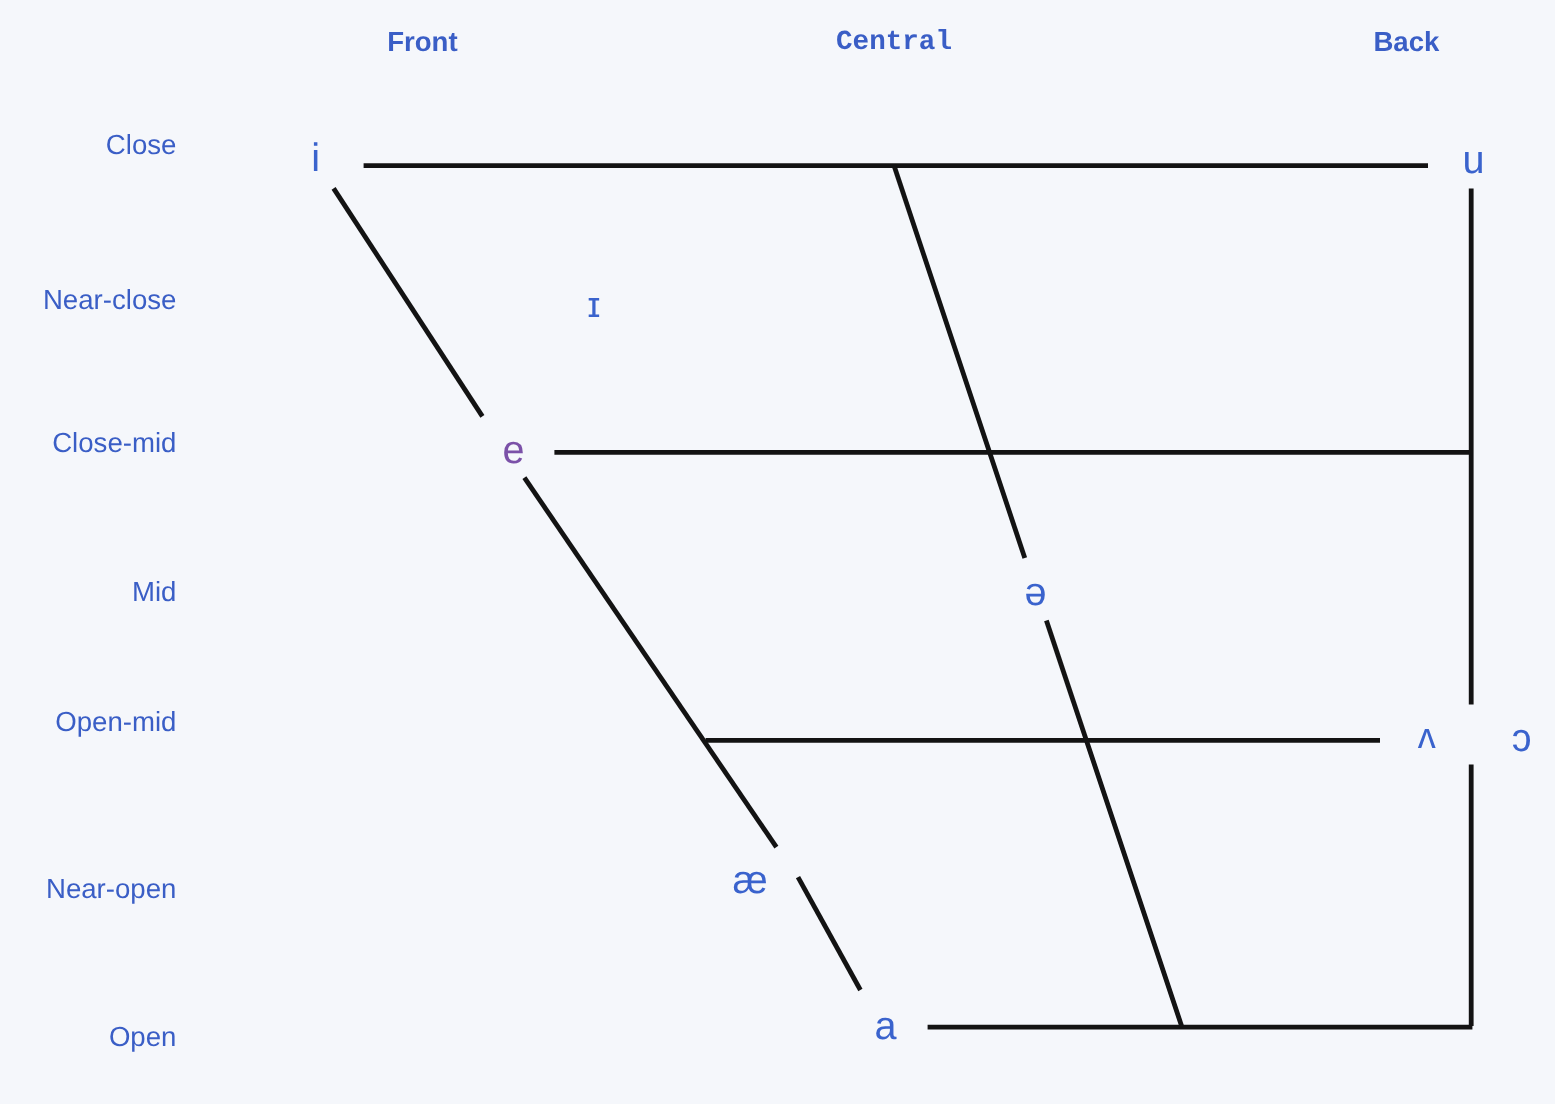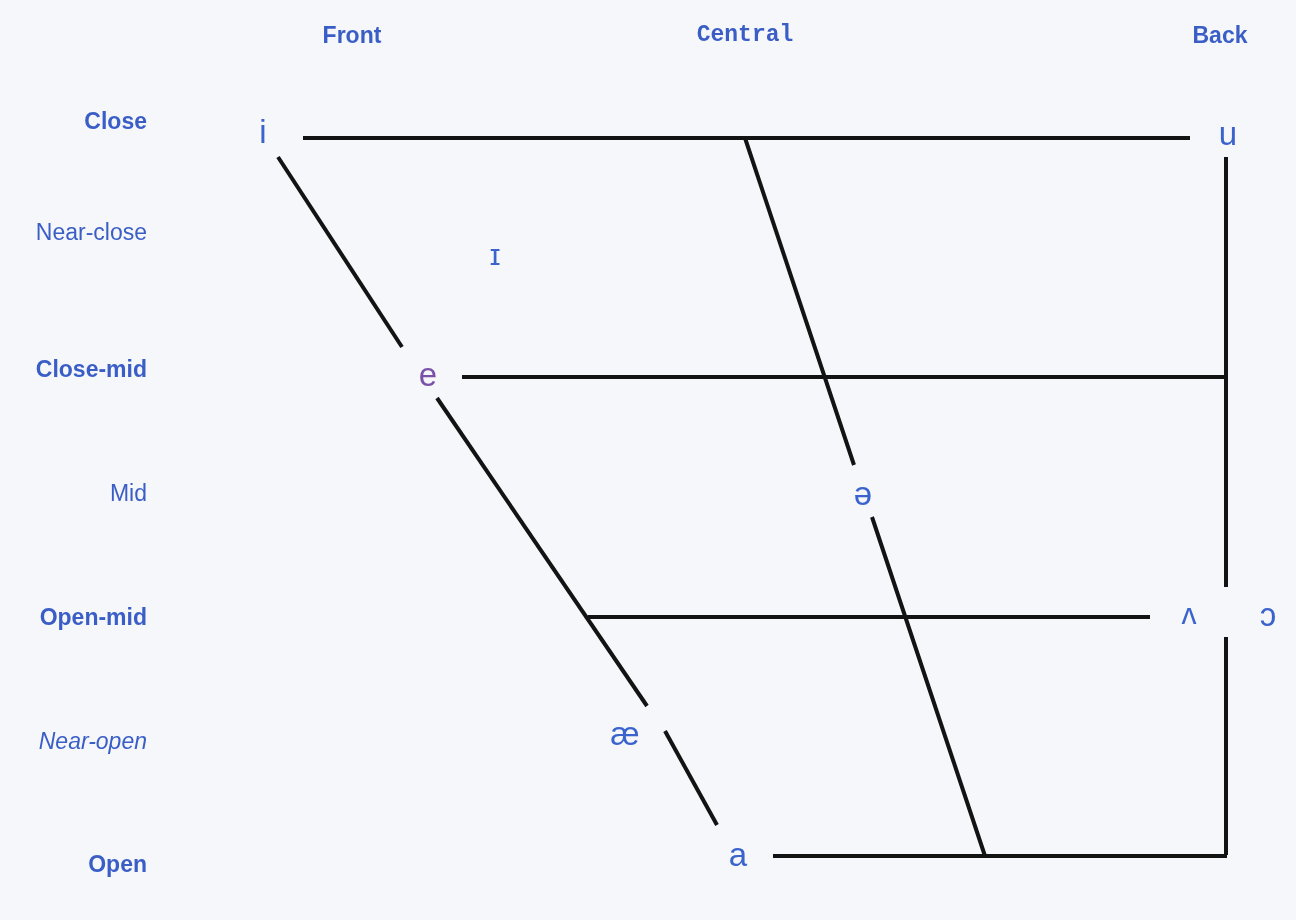--- a/index.html
+++ b/index.html
@@ -26,21 +26,21 @@
     white-space:nowrap;
   }
   .row-label{
     position:absolute;
     right:1149px;               
     transform:translateY(-50%);
     font-size:23px;
     color:var(--label-blue);
     white-space:nowrap;
   }
-  .row-label.bold{font-weight:700;}
+  .row-label.bold{font-weight:400;}
   .vowel{
     position:absolute;
     transform:translate(-50%,-50%);
     font-size:33px;
     color:var(--vowel-blue);
     line-height:1;
     cursor:pointer;
     white-space:nowrap;
   }
   .vowel.selected{color:var(--selected-purple);}
@@ -68,28 +68,28 @@
       <line x1="437" y1="398" x2="647" y2="706"></line>
       <line x1="665" y1="731" x2="717" y2="825"></line>
 
       <line x1="745" y1="138" x2="854" y2="465"></line>
       <line x1="872" y1="517" x2="985" y2="856"></line>
     </g>
   </svg>
 
   <div class="col-header" style="left:352px;top:35px;">Front</div>
   <div class="col-header" style="left:745px;top:35px;font-family:Liberation Mono, monospace;">Central</div>
-  <div class="col-header" style="left:1220px;top:35px;">Back</div>
+  <div class="col-header" style="left:1172px;top:35px;">Back</div>
 
   <div class="row-label bold" style="top:121px;">Close</div>
-  <div class="row-label" style="top:232px;">Near-close</div>
+  <div class="row-label" style="top:250px;">Near-close</div>
   <div class="row-label bold" style="top:369px;">Close-mid</div>
   <div class="row-label" style="top:493px;text-align:center;">Mid</div>
-  <div class="row-label bold" style="top:617px;">Open-mid</div>
-  <div class="row-label" style="top:741px;font-style:italic;">Near-open</div>
+  <div class="row-label bold" style="top:602px;">Open-mid</div>
+  <div class="row-label" style="top:741px;">Near-open</div>
   <div class="row-label bold" style="top:864px;">Open</div>
 
   <span class="vowel" style="left:263px;top:131px;">i</span>
   <span class="vowel" style="left:1228px;top:133px;">u</span>
   <span class="vowel" style="left:495px;top:255px;font-size:30px;">ɪ</span>
   <span class="vowel selected" style="left:428px;top:374px;">e</span>
   <span class="vowel" style="left:863px;top:493px;">ə</span>
   <span class="vowel" style="left:1189px;top:614px;font-size:30px;">ʌ</span>
   <span class="vowel" style="left:1268px;top:614px;">ɔ</span>
   <span class="vowel" style="left:625px;top:733px;">æ</span>

